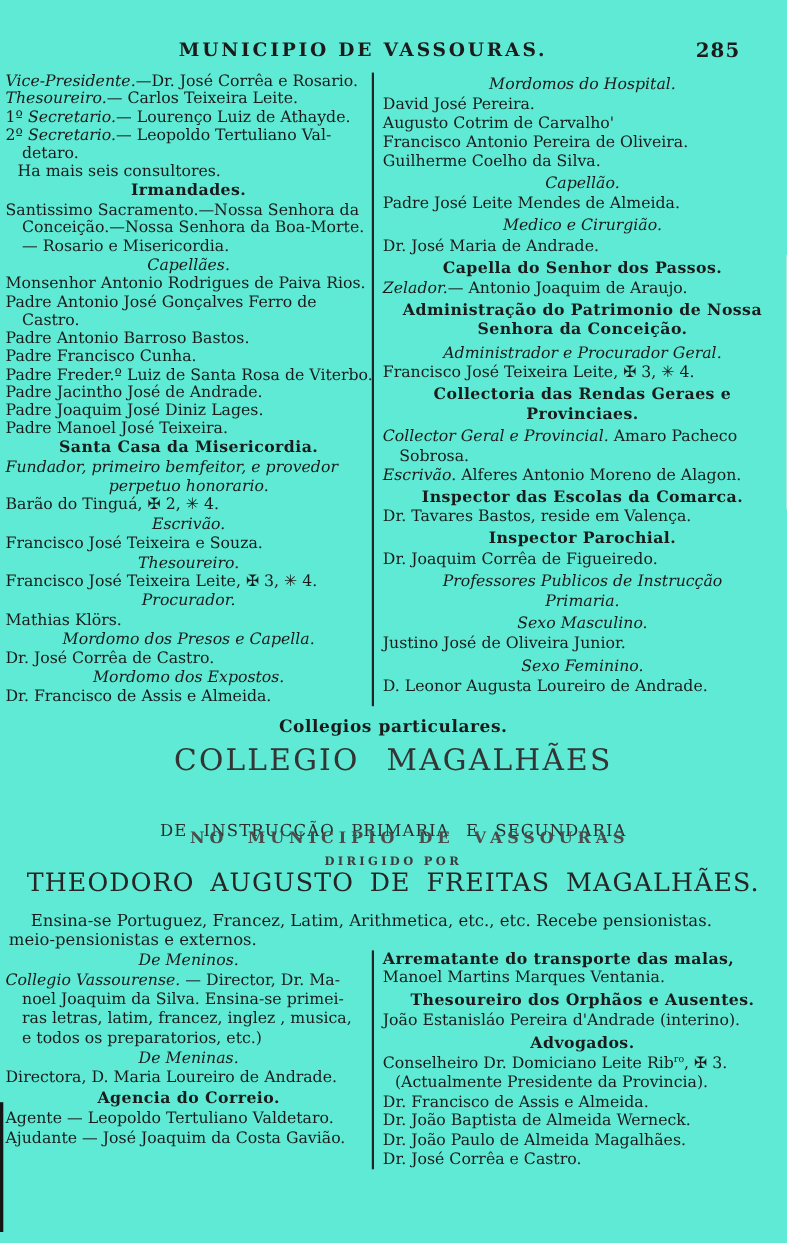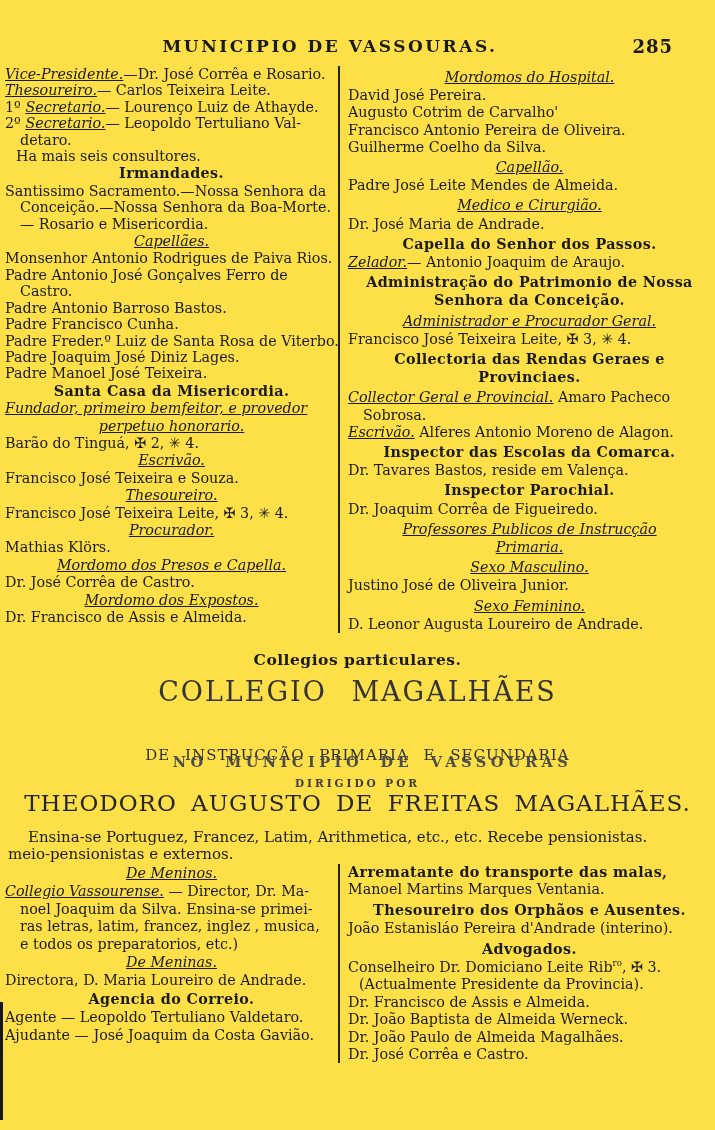--- a/index.html
+++ b/index.html
@@ -1,16 +1,16 @@
 <!DOCTYPE html>
 <html><head>
 <meta charset="utf-8">
 <style>
   html,body{margin:0;padding:0;background:#e8e8e4;}
-  .page{position:relative;width:715px;height:1130px;background:#fde047;color:#1b1b1b;
+  .page{position:relative;width:715px;height:1130px;background:#5eead4;color:#1b1b1b;
         font-family:"DejaVu Serif", serif;overflow:hidden;}
   
   .header{position:absolute;top:36px;left:0;width:100%;height:24px;}
   .header-title{width:660px;text-align:center;font-weight:bold;font-size:17px;letter-spacing:2.5px;}
   .page-number{position:absolute;right:42px;top:0;font-weight:bold;font-size:18px;letter-spacing:1px;}
   
   .cols{position:absolute;left:5px;width:706px;display:flex;align-items:stretch;}
   .top-cols{top:66px;}
   .bottom-cols{top:864px;}
   .col{font-size:14.3px;}
@@ -19,21 +19,21 @@
   .col-r{flex:1;padding-left:8px;line-height:17.2px;}
   .bottom-cols .col-l{line-height:17.4px;}
   .bottom-cols .col-r{line-height:17.4px;}
   .line{white-space:nowrap;}
   .cont{padding-left:15px;}
   .ind{padding-left:11px;}
   .c,.c2{text-align:center;white-space:nowrap;}
   .col-l .c,.col-l .c2{margin:1px 0;}
   .col-r .c{margin:3px 0 1px;}
   .col-r .c2{margin:0 0 3px;}
-  .it{font-style:italic;text-decoration:underline;}
+  .it{font-style:italic;}
   .bd{font-weight:bold;letter-spacing:.4px;}
   sup{font-size:.6em;line-height:0;}
   
   .mid{position:absolute;left:0;width:100%;text-align:center;}
   .collegios{top:650px;font-weight:bold;font-size:15.5px;letter-spacing:.5px;}
   .ad-title{top:676px;font-size:27px;letter-spacing:2px;word-spacing:14px;color:#343434;}
   .ad-sub{top:733px;font-size:15px;letter-spacing:1px;word-spacing:9px;color:#2e2e2e;margin-top:13px;}
   .ad-muni{top:753px;font-size:14.5px;font-weight:bold;letter-spacing:4.5px;word-spacing:8px;
            color:#4c4c4c;filter:blur(.3px);padding-left:15px;}
   .ad-dirigido{top:777px;font-size:10.5px;font-weight:bold;letter-spacing:3px;color:#3d3d3d;}
@@ -66,20 +66,21 @@
         <div class="line e"><span>Santissimo Sacramento.—Nossa Senhora da</span></div>
         <div class="line cont"><span>Conceição.—Nossa Senhora da Boa-Morte.</span></div>
         <div class="line cont"><span>— Rosario e Misericordia.</span></div>
         <div class="line c"><span class="it">Capellães.</span></div>
         <div class="line e"><span>Monsenhor Antonio Rodrigues de Paiva Rios.</span></div>
         <div class="line e"><span>Padre Antonio José Gonçalves Ferro de</span></div>
         <div class="line cont"><span>Castro.</span></div>
         <div class="line e"><span>Padre Antonio Barroso Bastos.</span></div>
         <div class="line e"><span>Padre Francisco Cunha.</span></div>
         <div class="line e"><span>Padre Freder.º Luiz de Santa Rosa de Viterbo.</span></div>
+        <div class="line e"><span>Padre Jacintho José de Andrade.</span></div>
         <div class="line e"><span>Padre Joaquim José Diniz Lages.</span></div>
         <div class="line e"><span>Padre Manoel José Teixeira.</span></div>
         <div class="line c"><span class="bd">Santa Casa da Misericordia.</span></div>
         <div class="line e"><span class="it">Fundador, primeiro bemfeitor, e provedor</span></div>
         <div class="line c"><span class="it">perpetuo honorario.</span></div>
         <div class="line e"><span>Barão do Tinguá, ✠ 2, ✳ 4.</span></div>
         <div class="line c"><span class="it">Escrivão.</span></div>
         <div class="line e"><span>Francisco José Teixeira e Souza.</span></div>
         <div class="line c"><span class="it">Thesoureiro.</span></div>
         <div class="line e"><span>Francisco José Teixeira Leite, ✠ 3, ✳ 4.</span></div>

